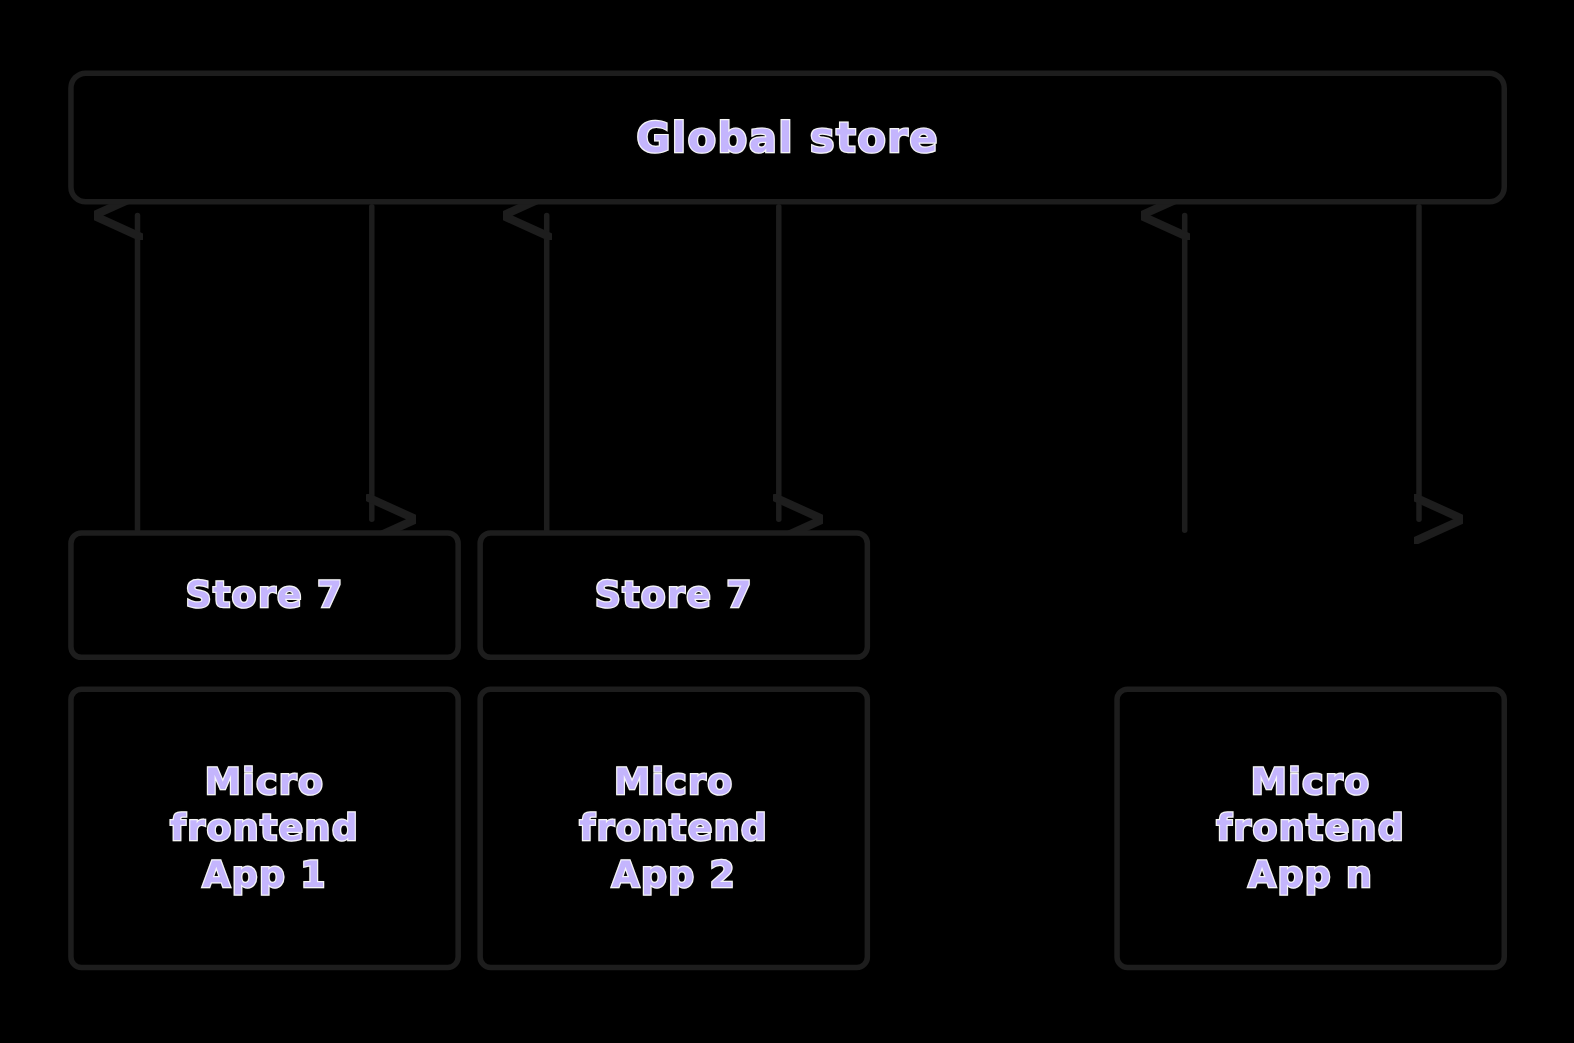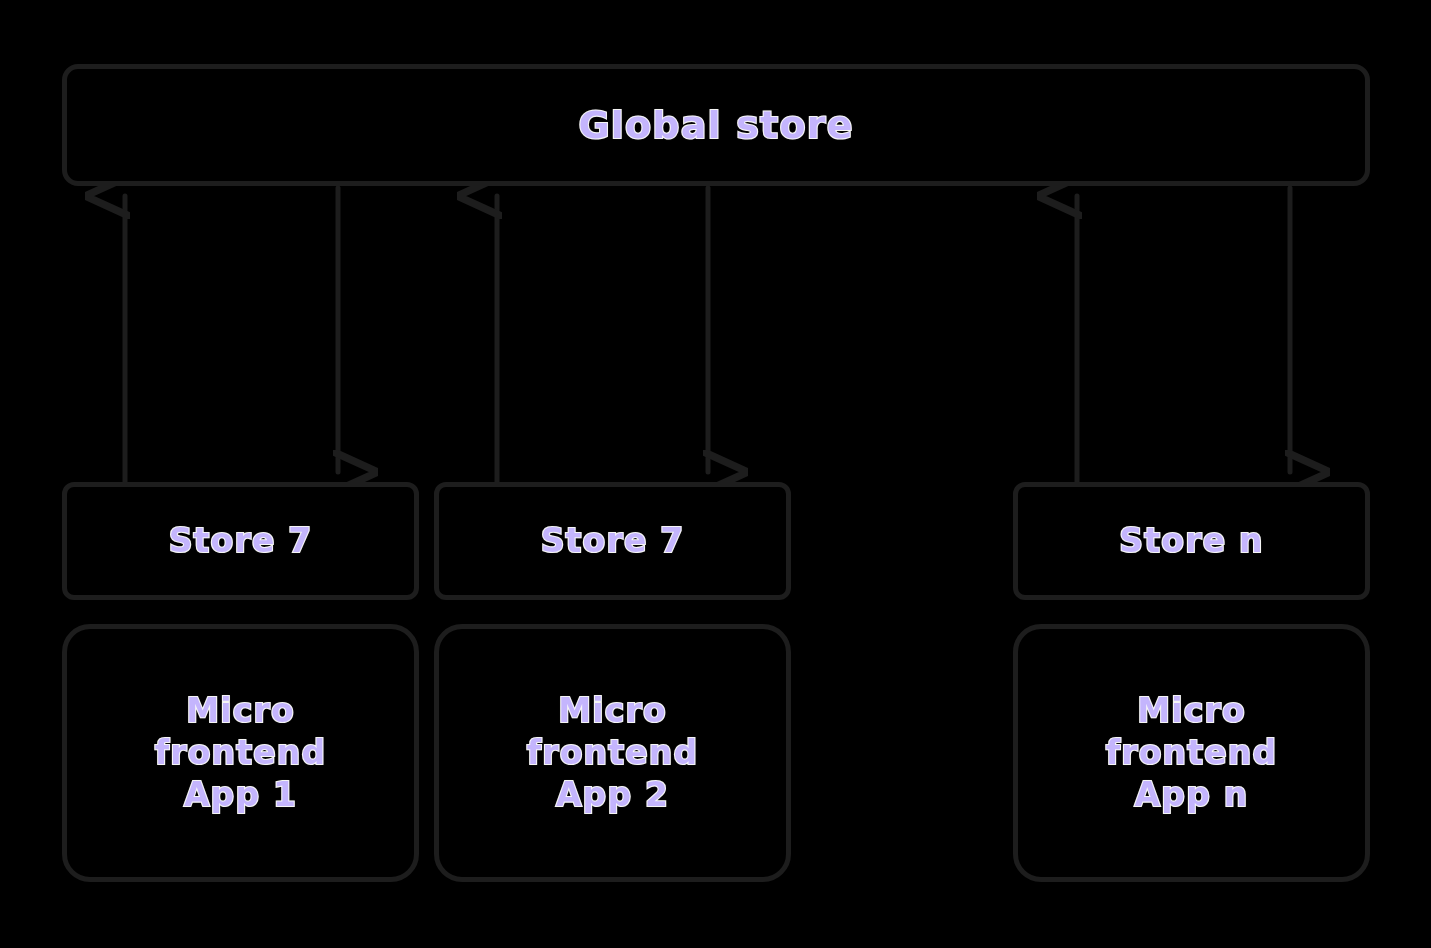--- a/index.html
+++ b/index.html
@@ -45,21 +45,21 @@
     border-radius: 16px;
   }
   #global-store .node-label { font-size: 38px; }
   .store-box {
     height: 118px;
     border-radius: 12px;
   }
   .store-box .node-label { font-size: 33px; }
   .mfe-box {
     height: 258px;
-    border-radius: 28px;
+    border-radius: 12px;
   }
   .mfe-box .node-label { font-size: 33px; }
   .g1 { left: 62px;   width: 357px; }
   .g2 { left: 434px;  width: 357px; }
   .g3 { left: 1013px; width: 357px; }
   .row-store { top: 482px; }
   .row-mfe   { top: 624px; }
 
   svg.arrows {
     position: absolute;
@@ -98,23 +98,20 @@
   <div class="node" id="global-store">
     <span class="node-label">Global store</span>
   </div>
 
   <div class="node store-box g1 row-store">
     <span class="node-label">Store 7</span>
   </div>
   <div class="node store-box g2 row-store">
     <span class="node-label">Store 7</span>
   </div>
-  <div class="node store-box g3 row-store">
-    <span class="node-label">Store n</span>
-  </div>
 
   <div class="node mfe-box g1 row-mfe">
     <span class="node-label">Micro
 frontend
 App 1</span>
   </div>
   <div class="node mfe-box g2 row-mfe">
     <span class="node-label">Micro
 frontend
 App 2</span>

